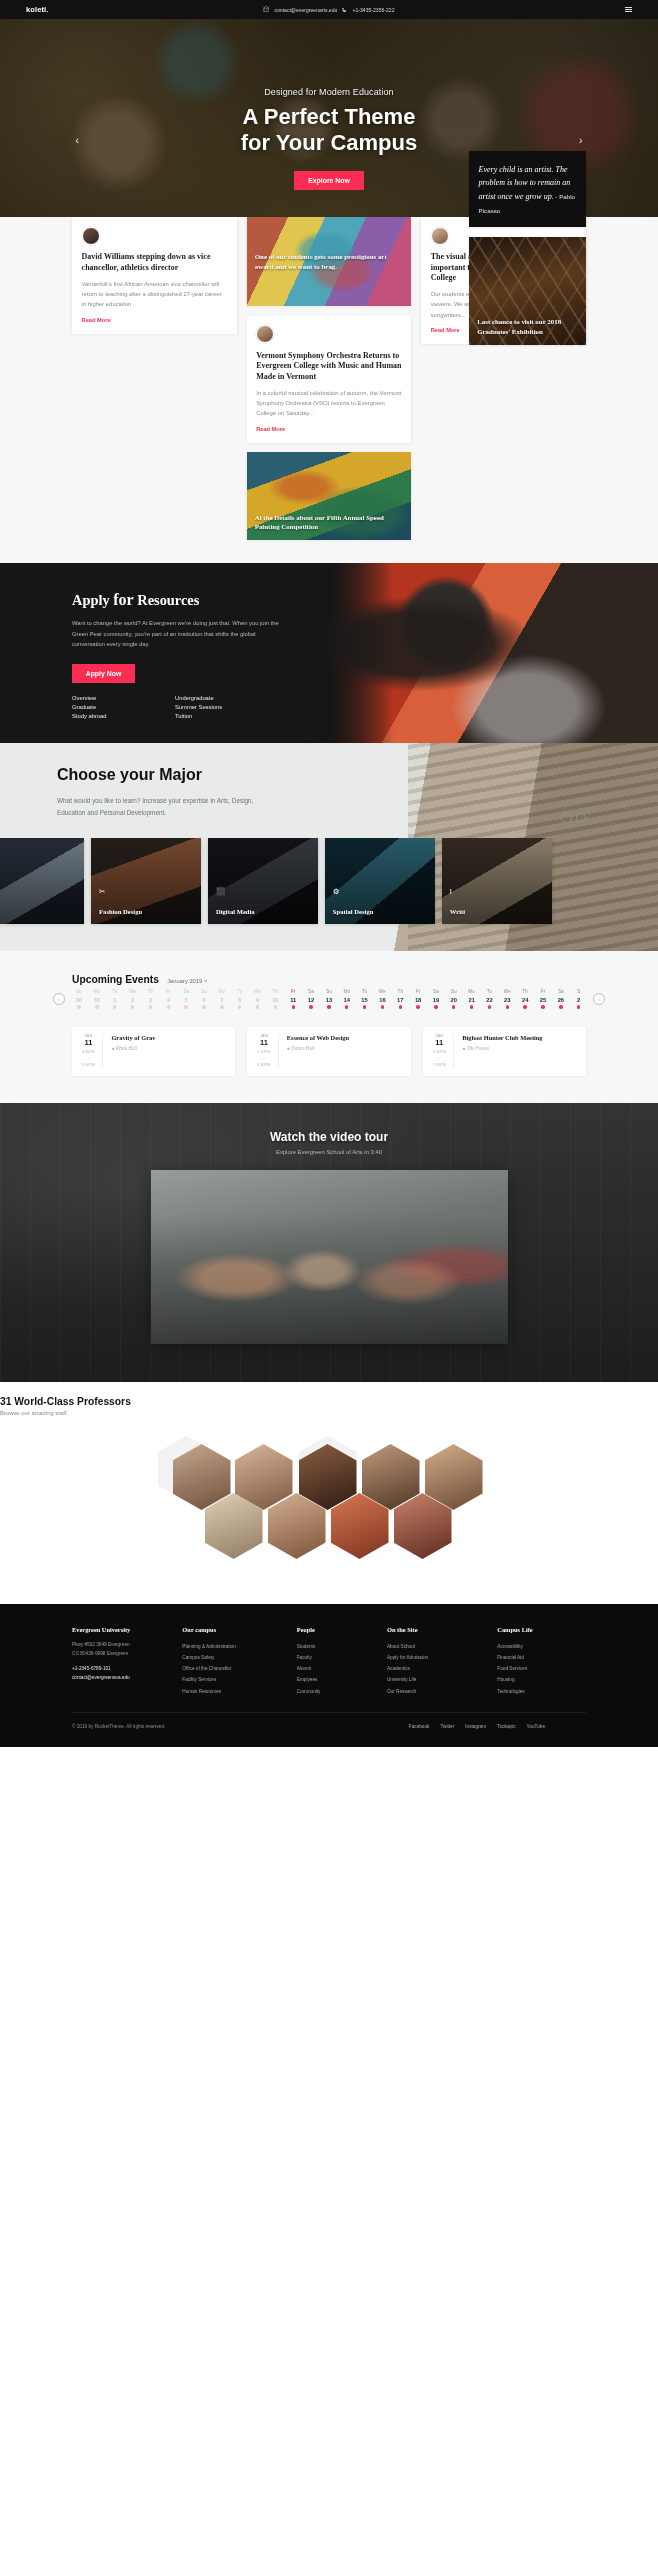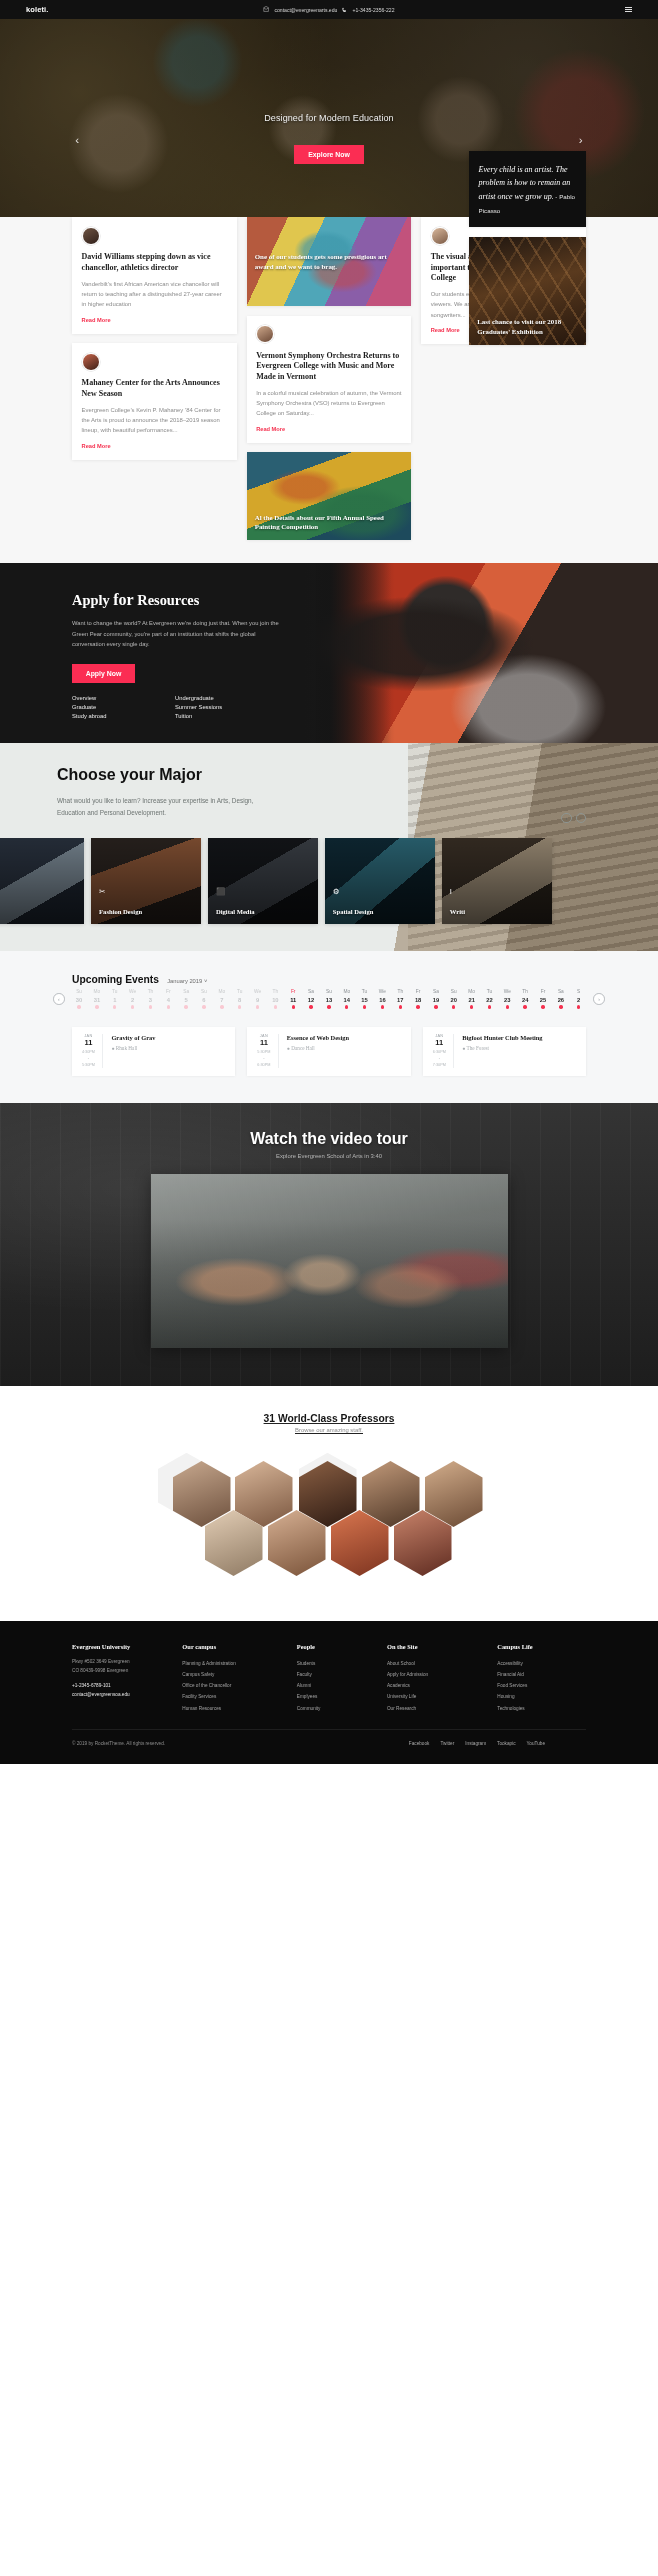--- a/index.html
+++ b/index.html
@@ -322,37 +322,37 @@
   .ev-body .loc { font-family:"Liberation Serif",serif; font-size:5.2px; color:#a8adb1; }
 
   
   .video { position:relative; background:#2c2c2c; padding: 27.4px 0 38px; overflow:hidden; }
   .video-bg { position:absolute; inset:0;
     background: linear-gradient(180deg,#343434 0%, #262626 60%, #1d1d1d 100%);}
   .video-bg::after{content:"";position:absolute;inset:0;background:
     repeating-linear-gradient(90deg, rgba(255,255,255,.035) 0 1.4px, transparent 1.4px 30px),
     radial-gradient(ellipse at 20% 30%, rgba(255,255,255,.07), transparent 45%);}
   .video-inner { position:relative; z-index:3; text-align:center; }
-  .video-inner h2 { color:#fff; font-size:16px; font-weight:bold; margin-bottom:4.8px;
+  .video-inner h2 { color:#fff; font-size:12px; font-weight:bold; margin-bottom:4.8px;
     text-shadow:0 0.7px 2.7px rgba(0,0,0,.5);}
   .video-inner .sub { color:#b6b6b6; font-size:5.9px; margin-bottom: 15px; }
   .player {
     width: 357px; height: 174px; margin: 0 auto; position:relative; overflow:hidden;
     box-shadow: 0 2.7px 15px rgba(0,0,0,.4);
     background: linear-gradient(170deg,#8a8f8c 0%, #5d625f 40%, #3a3f3d 100%);
   }
   .player::after{content:"";position:absolute;inset:0;background:
     radial-gradient(ellipse at 24% 62%, rgba(210,150,110,.55) 0 9%, transparent 16%),
     radial-gradient(ellipse at 48% 58%, rgba(225,180,140,.5) 0 8%, transparent 15%),
     radial-gradient(ellipse at 72% 64%, rgba(190,130,100,.5) 0 8%, transparent 15%),
     radial-gradient(ellipse at 86% 55%, rgba(180,60,60,.45) 0 9%, transparent 17%),
     linear-gradient(180deg, rgba(255,255,255,.12) 0 26%, rgba(0,0,0,.25) 100%);}
 
   
-  .profs { background:#fff; padding: 27px 0 30px; text-align:center;text-decoration:underline; }
+  .profs { background:#fff; padding: 14px 0 30px; text-align:left; }
   .profs h2 { font-size:10.3px; font-weight:bold; color:#141414; margin-bottom:3.4px; }
   .profs .sub { font-size:5.9px; color:#8b8b8b; margin-bottom: 16.5px; }
   .hexgrid { position:relative; width: 343px; margin: 0 auto; height: 141px; }
   .hex {
     position:absolute; width: 58px; height: 66px;
     clip-path: polygon(50% 0%, 100% 25%, 100% 75%, 50% 100%, 0% 75%, 0% 25%);
     background:#ddd; cursor:pointer;
   }
   .hex.ghost { background:#f2f2f2; }
   .h1{background:linear-gradient(160deg,#c8a98f,#6c4f3c);}
@@ -413,49 +413,47 @@
   </div>
 </div>
 
 <div class="hero">
   <div class="hero-bg"></div>
   <div class="hero-veil"></div>
   <div class="hero-arrow left">‹</div>
   <div class="hero-arrow right">›</div>
   <div class="hero-inner">
     <div class="hero-kicker">Designed for Modern Education</div>
+    <div class="hero-title">
+      <div>A Perfect Theme</div>
+      <div>for Your Campus</div>
+    </div>
     <button class="btn-pink">Explore Now</button>
   </div>
 </div>
 
 <div class="news">
   <div class="news-grid">
 
     <div class="col">
       <div class="card">
         <div class="avatar av1"></div>
         <h3>David Williams stepping down as vice chancellor, athletics director</h3>
         <p>Vanderbilt’s first African American vice chancellor will return to teaching after a distinguished 27-year career in higher education</p>
         <div class="readmore">Read More</div>
       </div>
-      <div class="card">
-        <div class="avatar av4"></div>
-        <h3>Mahaney Center for the Arts Announces New Season</h3>
-        <p>Evergreen College’s Kevin P. Mahaney ’84 Center for the Arts is proud to announce the 2018–2019 season lineup, with beautiful performances...</p>
-        <div class="readmore">Read More</div>
-      </div>
     </div>
 
     <div class="col">
       <div class="imgcard art1 top">
         <div class="cap">One of our students gets some prestigious art award and we want to brag.</div>
       </div>
       <div class="card">
         <div class="avatar av3"></div>
-        <h3>Vermont Symphony Orchestra Returns to Evergreen College with Music and More Made in Vermont</h3>
+        <h3>Vermont Symphony Orchestra Returns to Evergreen College with Music and Human Made in Vermont</h3>
         <p>In a colorful musical celebration of autumn, the Vermont Symphony Orchestra (VSO) returns to Evergreen College on Saturday...</p>
         <div class="readmore">Read More</div>
       </div>
       <div class="imgcard art2">
         <div class="cap">Al the Details about our Fifth Annual Speed Painting Competition</div>
       </div>
     </div>
 
     <div class="col">
       <div class="card">

